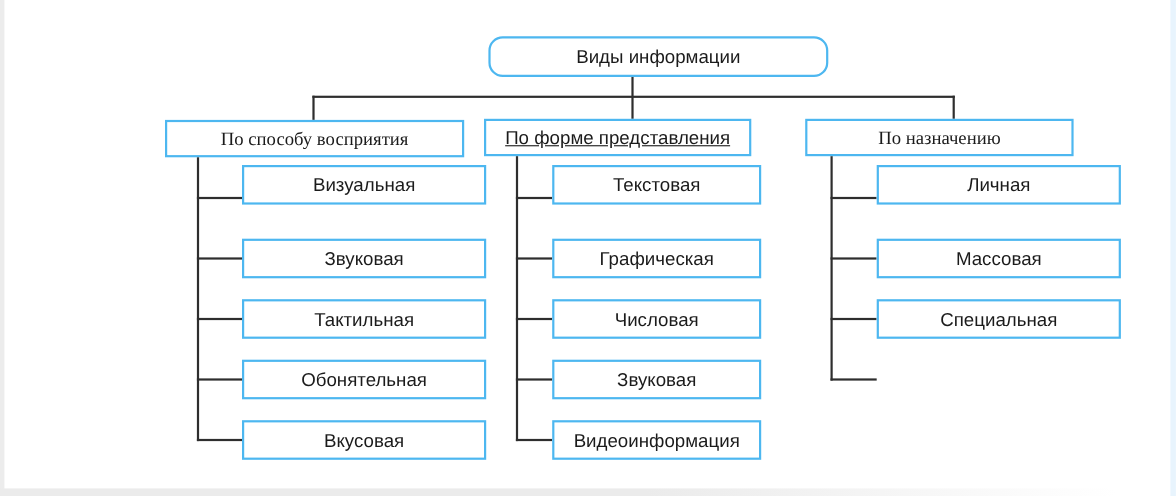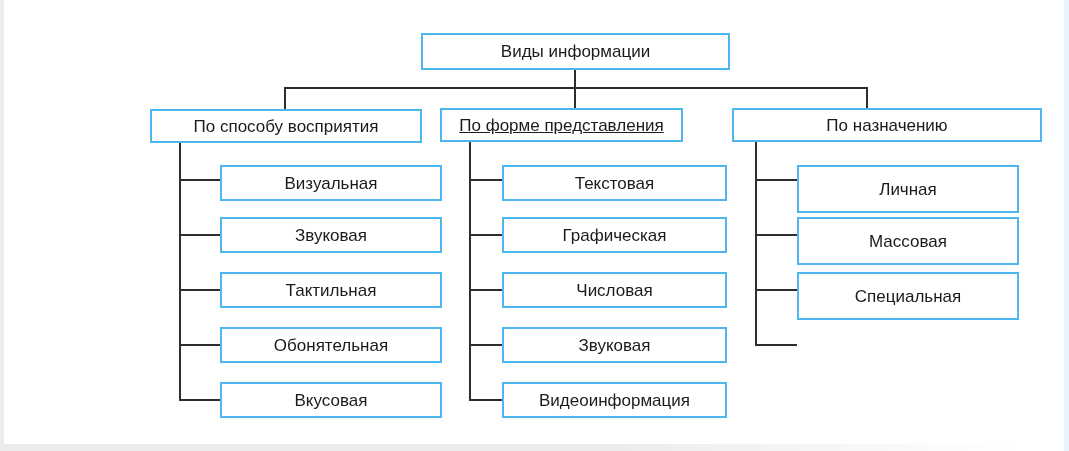--- a/index.html
+++ b/index.html
@@ -35,50 +35,50 @@
     line-height: 1;
     color: var(--text);
     white-space: nowrap;
   }
   .line {
     position: absolute;
     background: var(--connector);
   }
   
   .c1 { left: 220px; width: 222px; height: 36px; }
-  .c2 { left: 502px; width: 225px; height: 36px; }
-  .c3 { left: 797px; width: 222px; height: 48px; }
-  .r0 { top: 165px; }
+  .c2 { left: 502px; width: 190px; height: 36px; }
+  .c3 { left: 797px; width: 222px; height: 36px; }
+  .r0 { top: 150px; }
   .r1 { top: 217px; }
   .r2 { top: 272px; }
   .r3 { top: 327px; }
   .r4 { top: 382px; }
   
   .edge-left  { position: absolute; left: 0; top: 0; width: 4px; height: 445px; background: var(--left-edge); }
   .edge-right { position: absolute; right: 0; top: 0; width: 5px; height: 451px; background: var(--right-edge); }
   .bottom-band {
     position: absolute; left: 0; top: 444px; width: 100%; height: 7px;
     background: linear-gradient(to right, var(--bottom-band) 0%, var(--bottom-band) 55%, rgba(235,235,235,0) 95%);
   }
 </style>
 </head>
 <body>
 
 <div class="stage">
 
-  <div class="box" style="left:421px; top:33px; width:309px; height:37px;">Виды информации</div>
+  <div class="box" style="left:444px; top:33px; width:309px; height:37px;border-radius:13px;">Виды информации</div>
 
   <div class="line" style="left:574px; top:70px; width:2px; height:39px;"></div>
   <div class="line" style="left:284px; top:87px; width:584px; height:2px;"></div>
   <div class="line" style="left:284px; top:87px; width:2px; height:23px;"></div>
   <div class="line" style="left:866px; top:87px; width:2px; height:22px;"></div>
 
-  <div class="box" style="left:150px; top:109px; width:272px; height:34px;">По способу восприятия</div>
+  <div class="box" style="left:150px; top:109px; width:272px; height:34px;font-family:Liberation Serif, serif;">По способу восприятия</div>
   <div class="box" style="left:440px; top:108px; width:243px; height:34px;text-decoration:underline;">По форме представления</div>
-  <div class="box" style="left:732px; top:108px; width:310px; height:34px;">По назначению</div>
+  <div class="box" style="left:732px; top:108px; width:244px; height:34px;font-family:Liberation Serif, serif;">По назначению</div>
 
   <div class="line" style="left:179px; top:143px; width:2px; height:258px;"></div>
   <div class="line" style="left:179px; top:179px; width:41px; height:2px;"></div>
   <div class="line" style="left:179px; top:234px; width:41px; height:2px;"></div>
   <div class="line" style="left:179px; top:289px; width:41px; height:2px;"></div>
   <div class="line" style="left:179px; top:344px; width:41px; height:2px;"></div>
   <div class="line" style="left:179px; top:399px; width:41px; height:2px;"></div>
 
   <div class="box c1 r0">Визуальная</div>
   <div class="box c1 r1">Звуковая</div>

